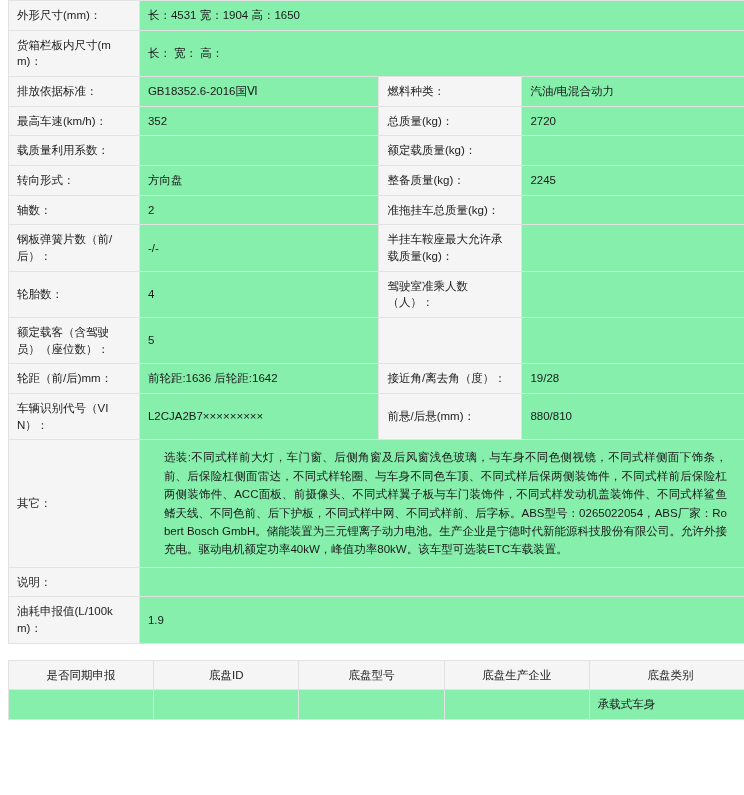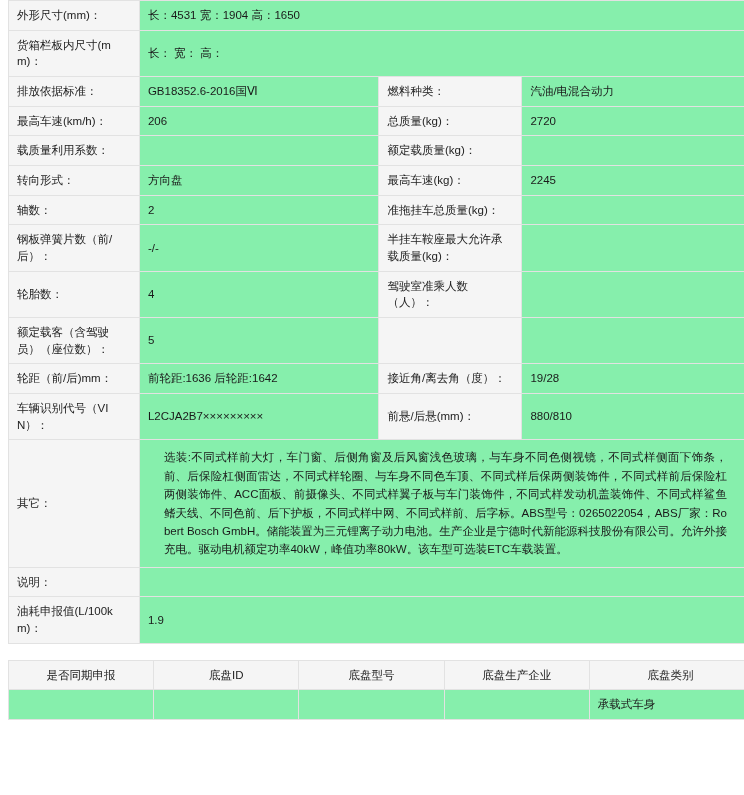--- a/index.html
+++ b/index.html
@@ -88,34 +88,34 @@
       <td class="val" colspan="3">长： 宽： 高：</td>
     </tr>
     <tr>
       <td class="lbl">排放依据标准：</td>
       <td class="val">GB18352.6-2016国Ⅵ</td>
       <td class="lbl">燃料种类：</td>
       <td class="val">汽油/电混合动力</td>
     </tr>
     <tr>
       <td class="lbl">最高车速(km/h)：</td>
-      <td class="val">206</td>
+      <td class="val">352</td>
       <td class="lbl">总质量(kg)：</td>
       <td class="val">2720</td>
     </tr>
     <tr>
       <td class="lbl">载质量利用系数：</td>
       <td class="val"></td>
       <td class="lbl">额定载质量(kg)：</td>
       <td class="val"></td>
     </tr>
     <tr>
       <td class="lbl">转向形式：</td>
       <td class="val">方向盘</td>
-      <td class="lbl">最高车速(kg)：</td>
+      <td class="lbl">整备质量(kg)：</td>
       <td class="val">2245</td>
     </tr>
     <tr>
       <td class="lbl">轴数：</td>
       <td class="val">2</td>
       <td class="lbl">准拖挂车总质量(kg)：</td>
       <td class="val"></td>
     </tr>
     <tr class="tall">
       <td class="lbl">钢板弹簧片数（前/后）：</td>

